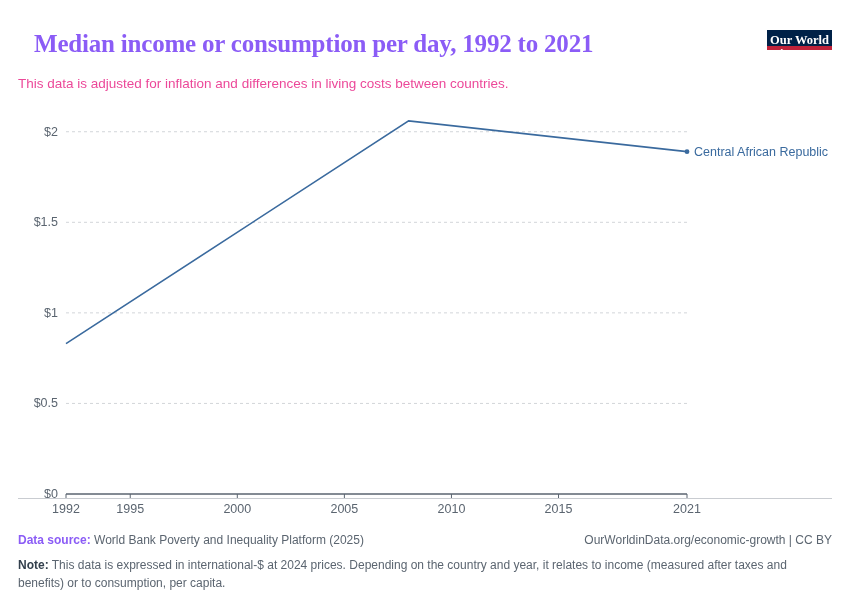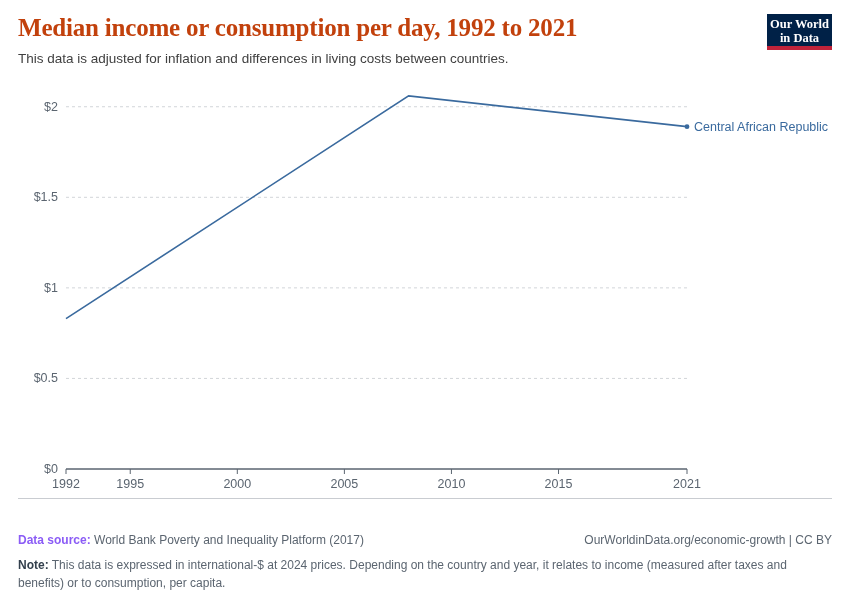--- a/index.html
+++ b/index.html
@@ -21,37 +21,37 @@
     box-sizing: border-box;
     padding: 14px 18px 0 18px;
   }
   .header {
     position: relative;
   }
   .title {
     font-family: "Liberation Serif", serif;
     font-size: 25px;
     font-weight: bold;
-    color: #c2410c;
+    color: #8b5cf6;
     letter-spacing: -0.2px;
-    margin: 0;
+    margin: 16px;
     line-height: 1.15;
   }
   .subtitle {
     font-size: 13.5px;
-    color: #404040;
+    color: #ec4899;
     margin: 7px 0 0 0;
     line-height: 1.3;
   }
   .owid-logo {
     position: absolute;
     top: 0px;
     right: 0px;
     width: 65px;
-    height: 36px;
+    height: 20px;
     background: #002147;
     color: #ffffff;
     font-family: "Liberation Serif", serif;
     font-weight: bold;
     font-size: 12.5px;
     line-height: 14px;
     text-align: center;
     padding-top: 3px;
     box-sizing: border-box;
     border-bottom: 4px solid #c0233a;
@@ -169,21 +169,21 @@
       <g id="serieslabels">
           <text x="676" y="55.66037735849062" class="series-label">Central African Republic</text>
         </g>
     </svg>
   </div>
 
   <div class="footer">
     <div class="footer-rule"></div>
     <div class="footer-row">
       <div>
-        <span class="footer-strong">Data source:</span><span> World Bank Poverty and Inequality Platform (2017)</span>
+        <span class="footer-strong">Data source:</span><span> World Bank Poverty and Inequality Platform (2025)</span>
       </div>
       <div class="footer-right">OurWorldinData.org/economic-growth | CC BY</div>
     </div>
     <div class="note">
       <span class="footer-strong">Note:</span><span> This data is expressed in international-$ at 2024 prices. Depending on the country and year, it relates to income (measured after taxes and benefits) or to consumption, per capita.</span>
     </div>
   </div>
 
 </div>
 

